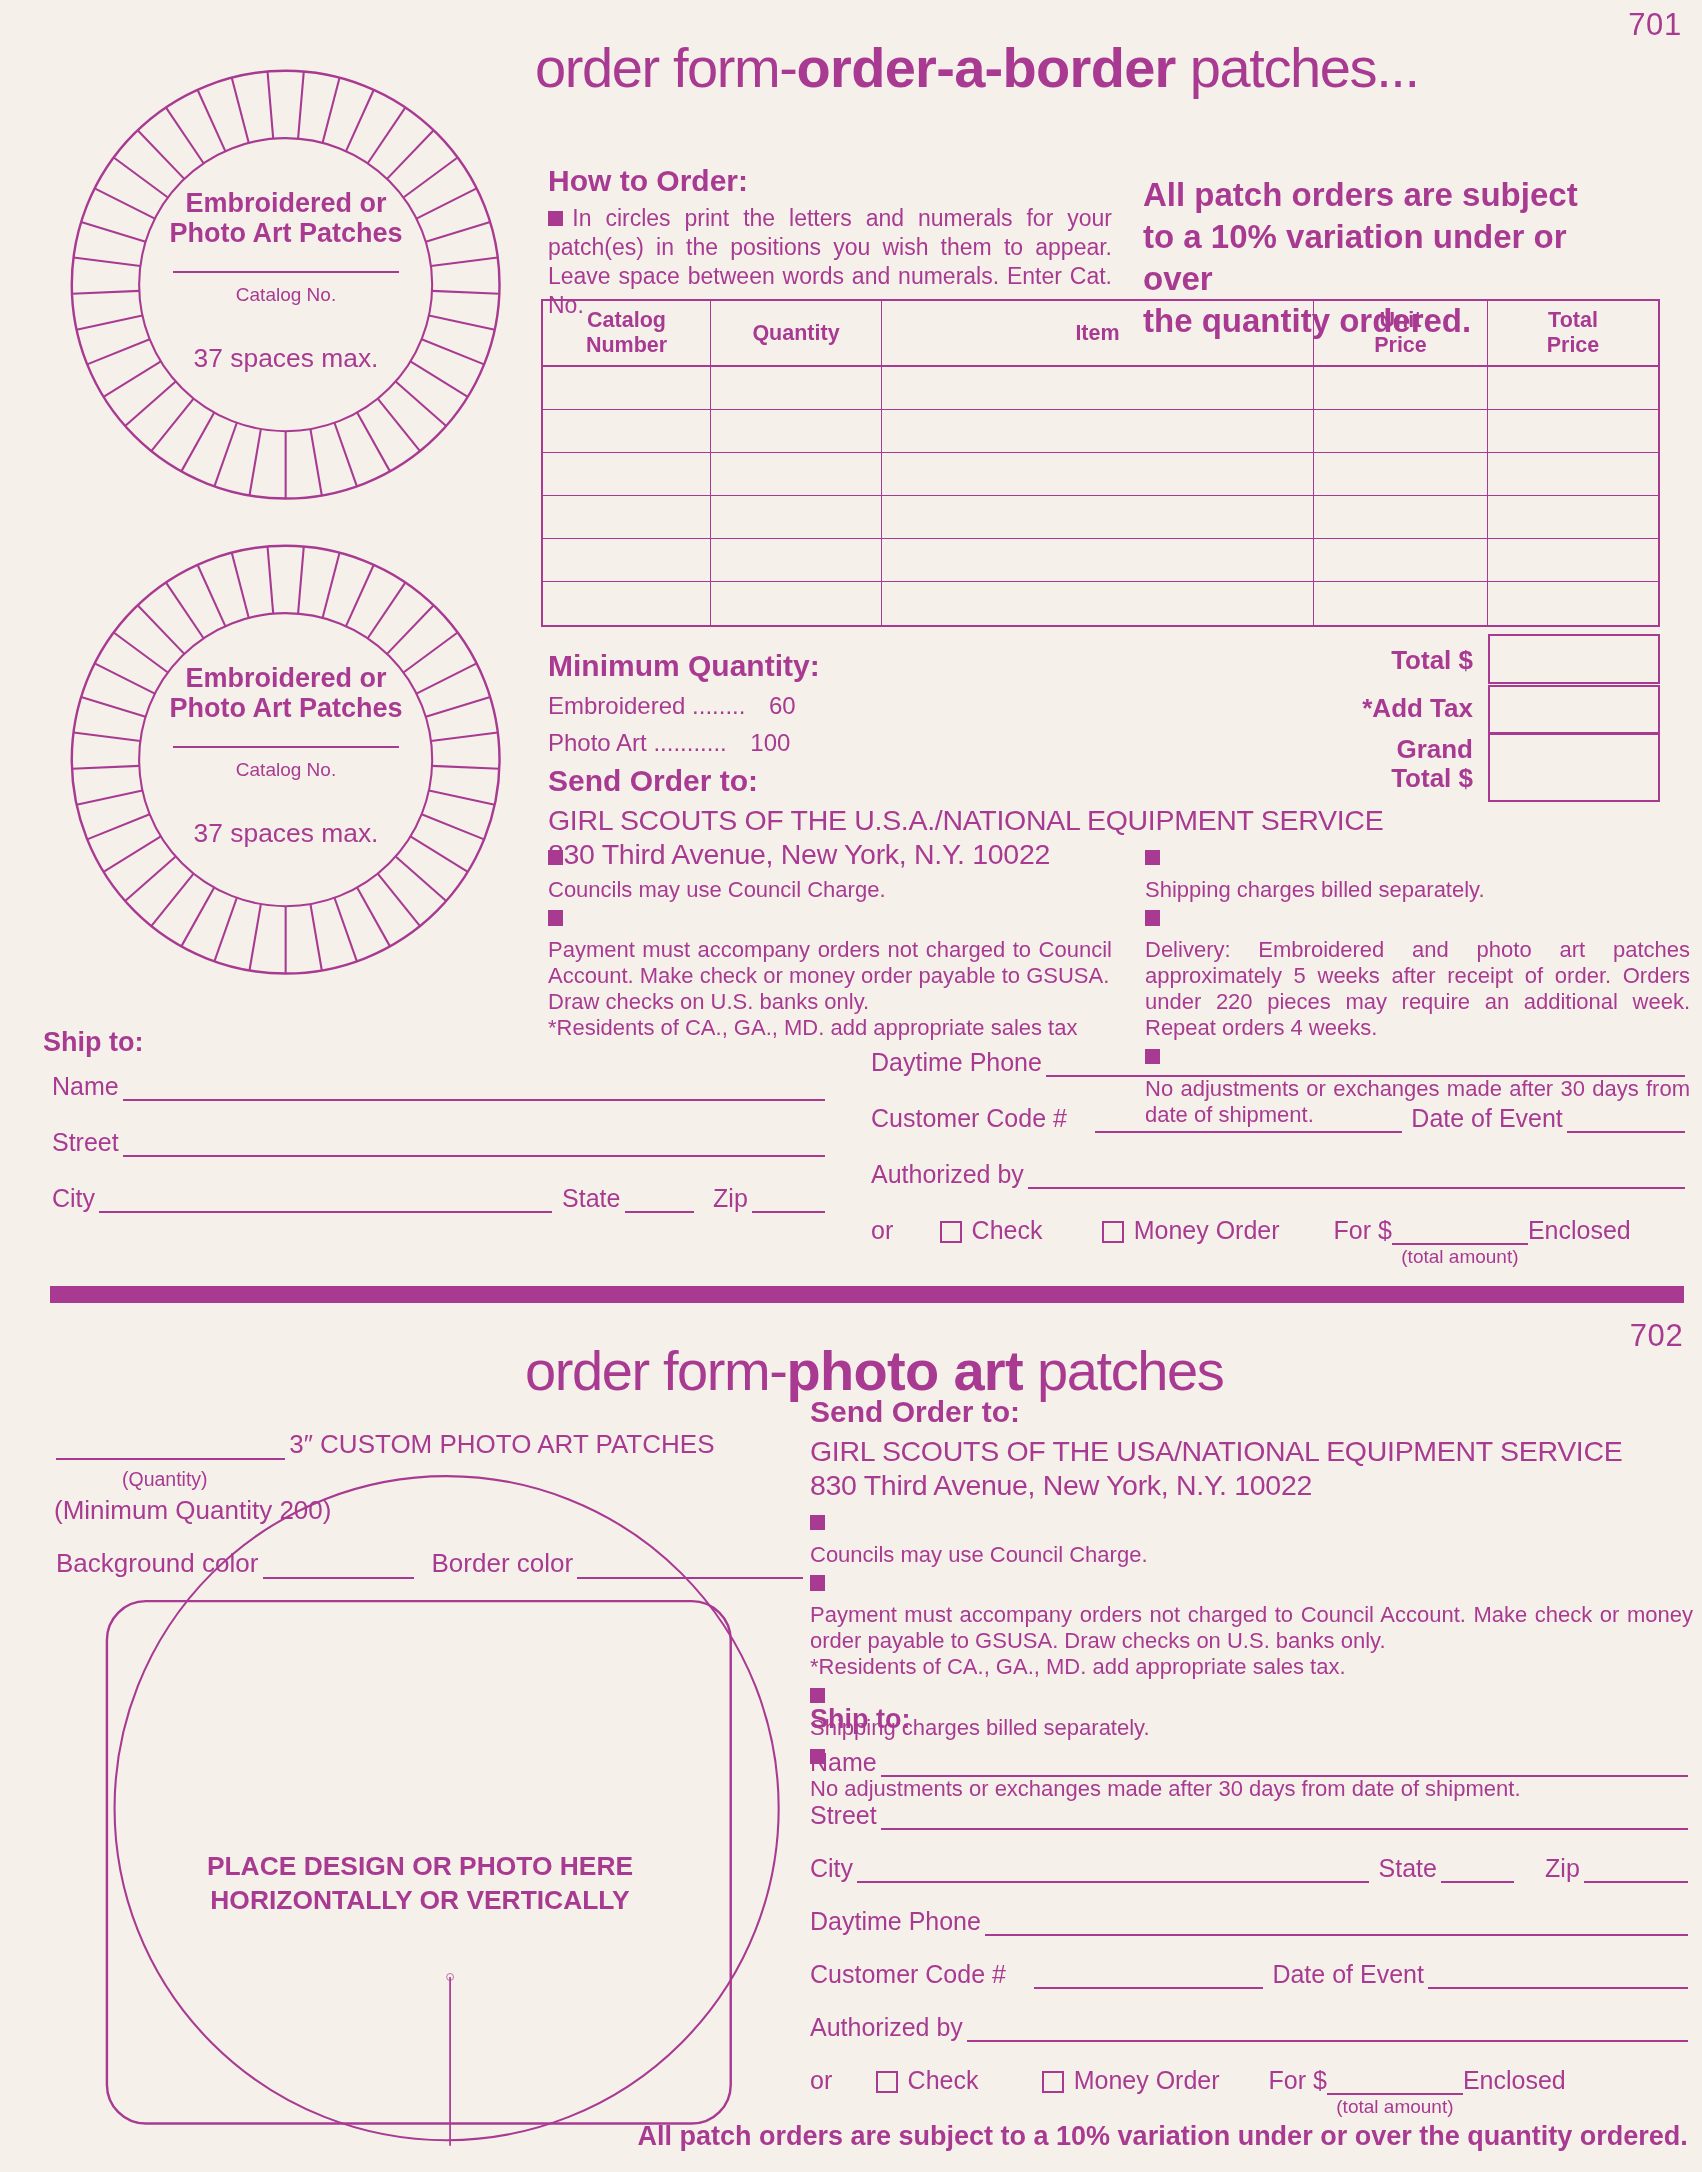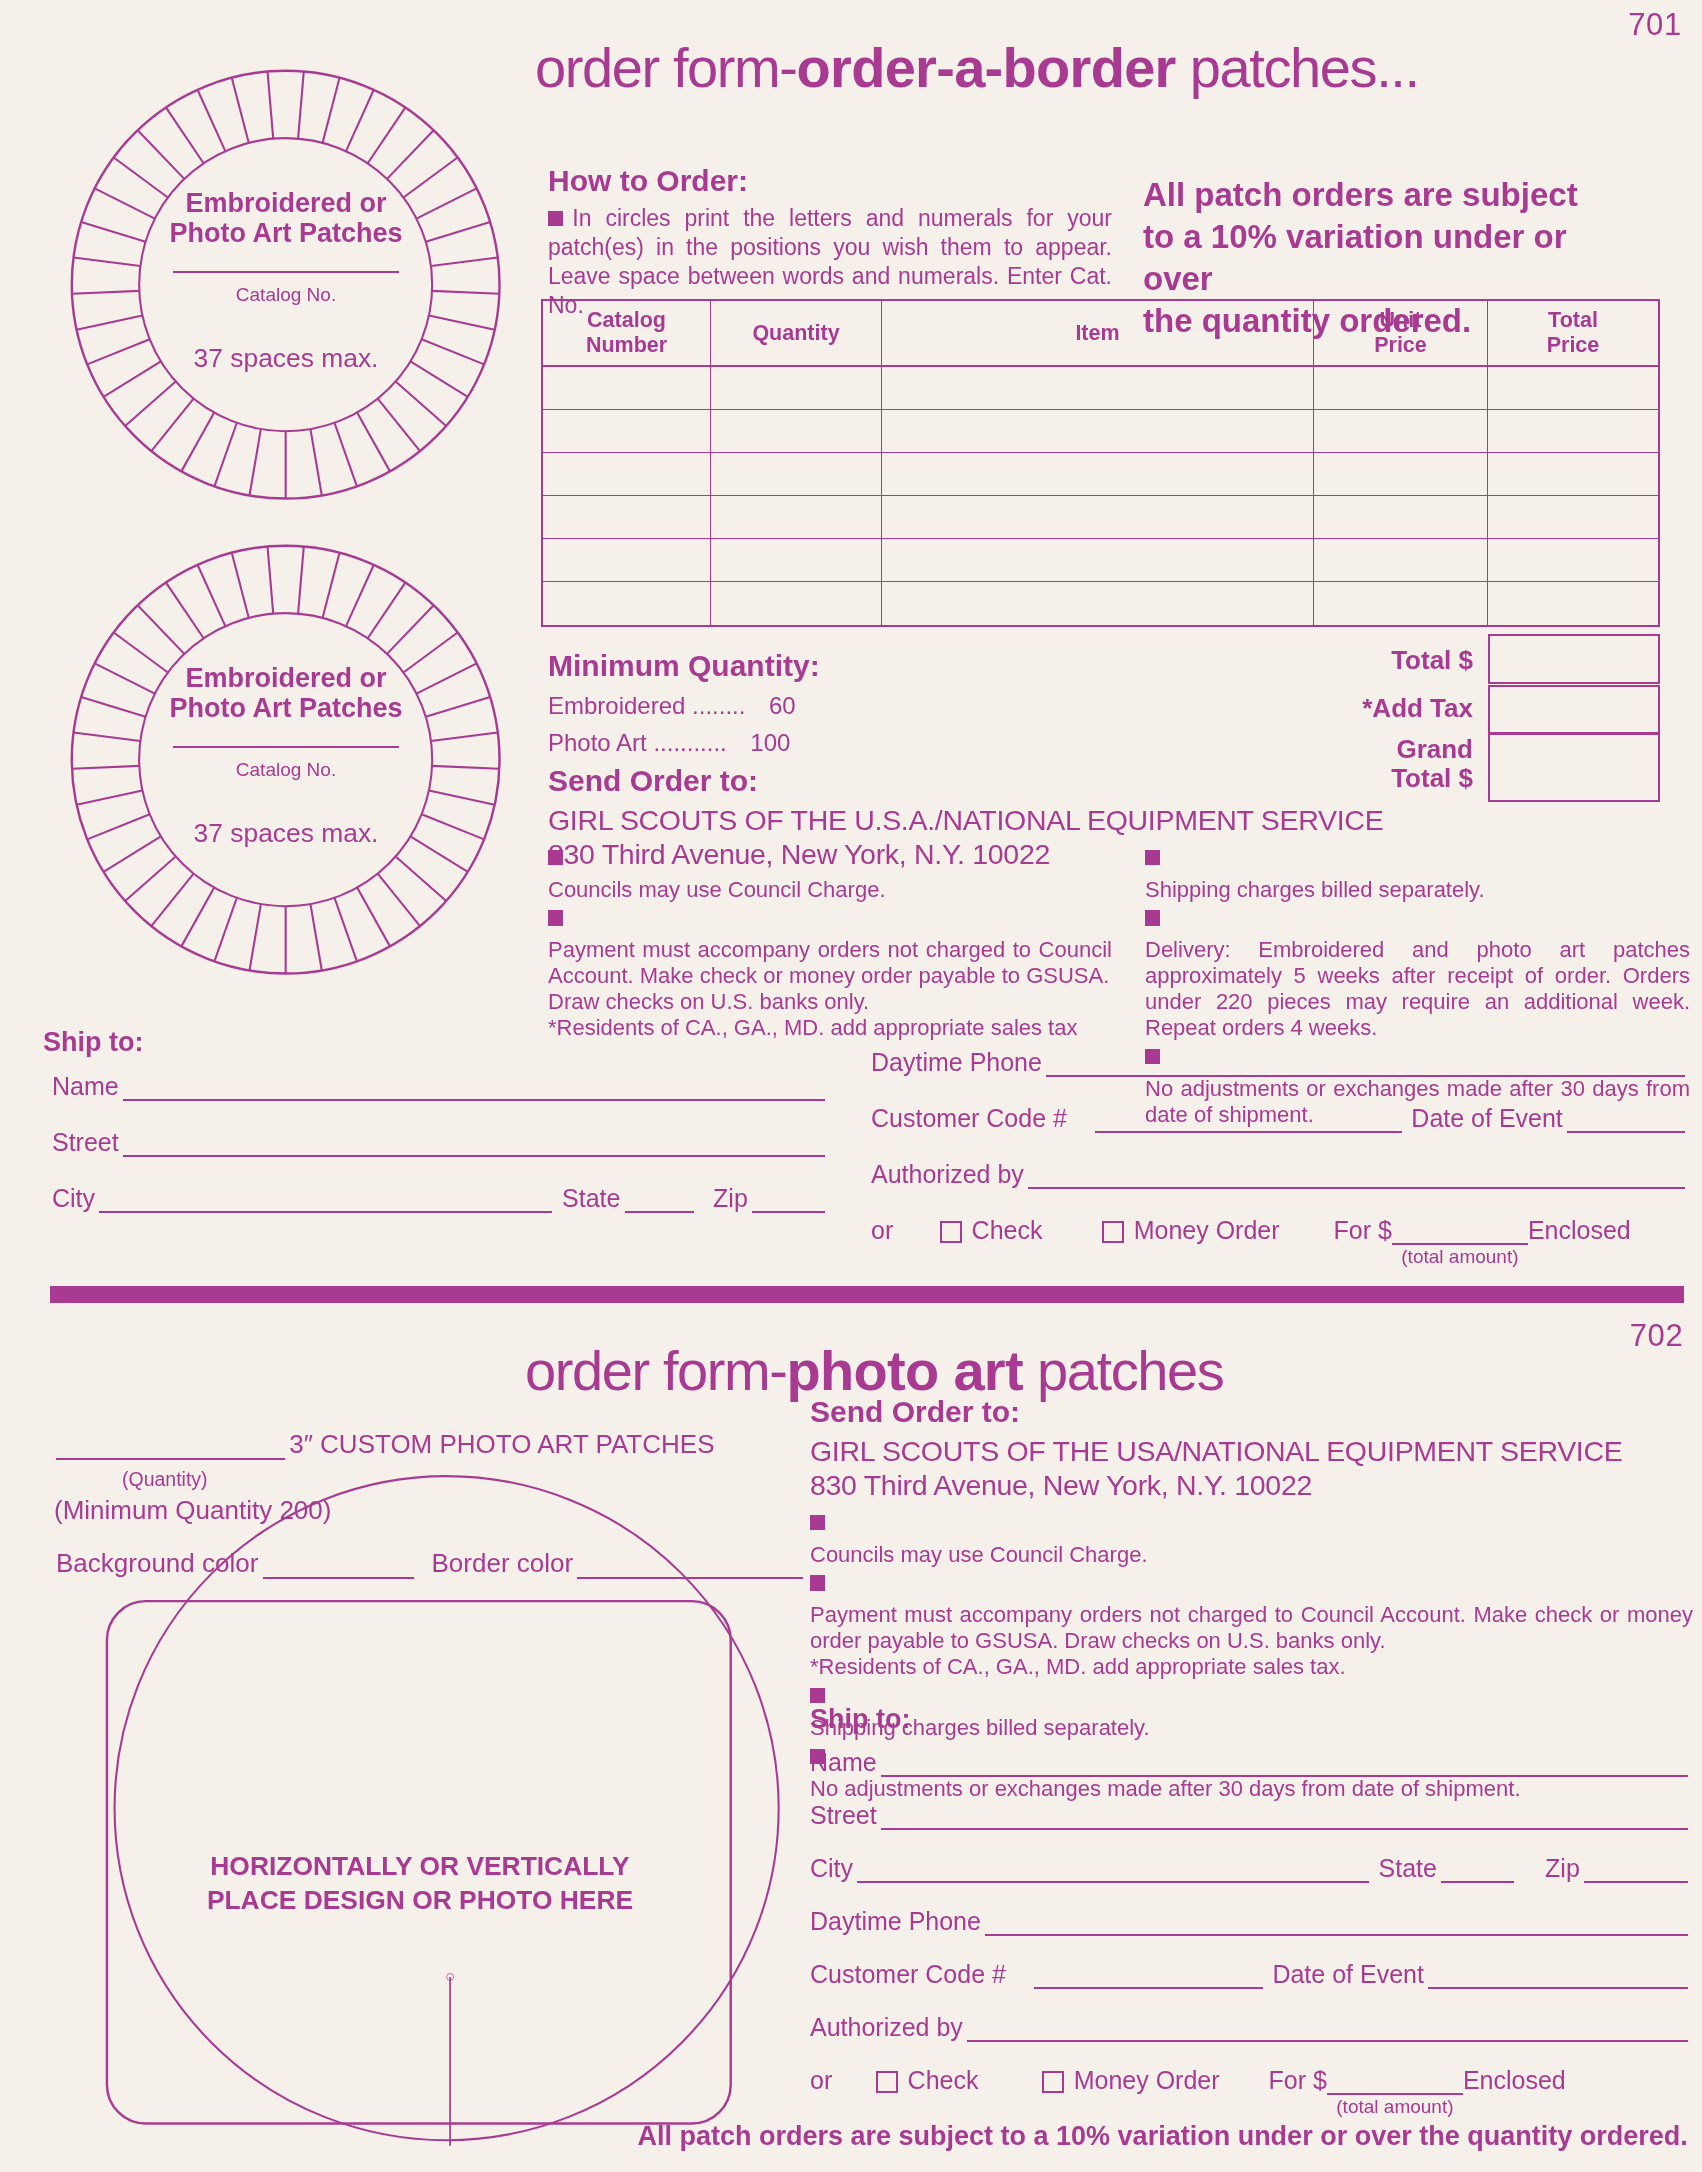--- a/index.html
+++ b/index.html
@@ -400,22 +400,22 @@
   </div>
 
   <div class="abs design" style="left:90px; top:1465px; width:716px; height:703px;">
     <svg viewBox="0 0 1030 1012" width="716" height="703">
       <circle cx="513" cy="494" r="478" stroke-width="3"></circle>
       <rect x="24" y="196" width="898" height="752" rx="56" stroke-width="3.5"></rect>
       <circle cx="518" cy="737" r="5" fill="var(--ink)" stroke="none"></circle>
       <line x1="518" y1="737" x2="518" y2="980" stroke-width="2.5"></line>
     </svg>
     <div class="design-note" style="position:absolute; left:90px; top:384px; width:480px;">
+      <div>PLACE DESIGN OR PHOTO HERE</div>
       <div>HORIZONTALLY OR VERTICALLY</div>
-      <div>PLACE DESIGN OR PHOTO HERE</div>
     </div>
   </div>
 
   <div class="abs" style="left:810px; top:1395px; width:883px;">
     <div class="sec-heading">Send Order to:</div>
     <div class="org">GIRL SCOUTS OF THE USA/NATIONAL EQUIPMENT SERVICE</div>
     <div class="addr">830 Third Avenue, New York, N.Y. 10022</div>
     <div class="notes" style="margin-top:7px;">
         <div class="note">
           <span class="sq"></span>

